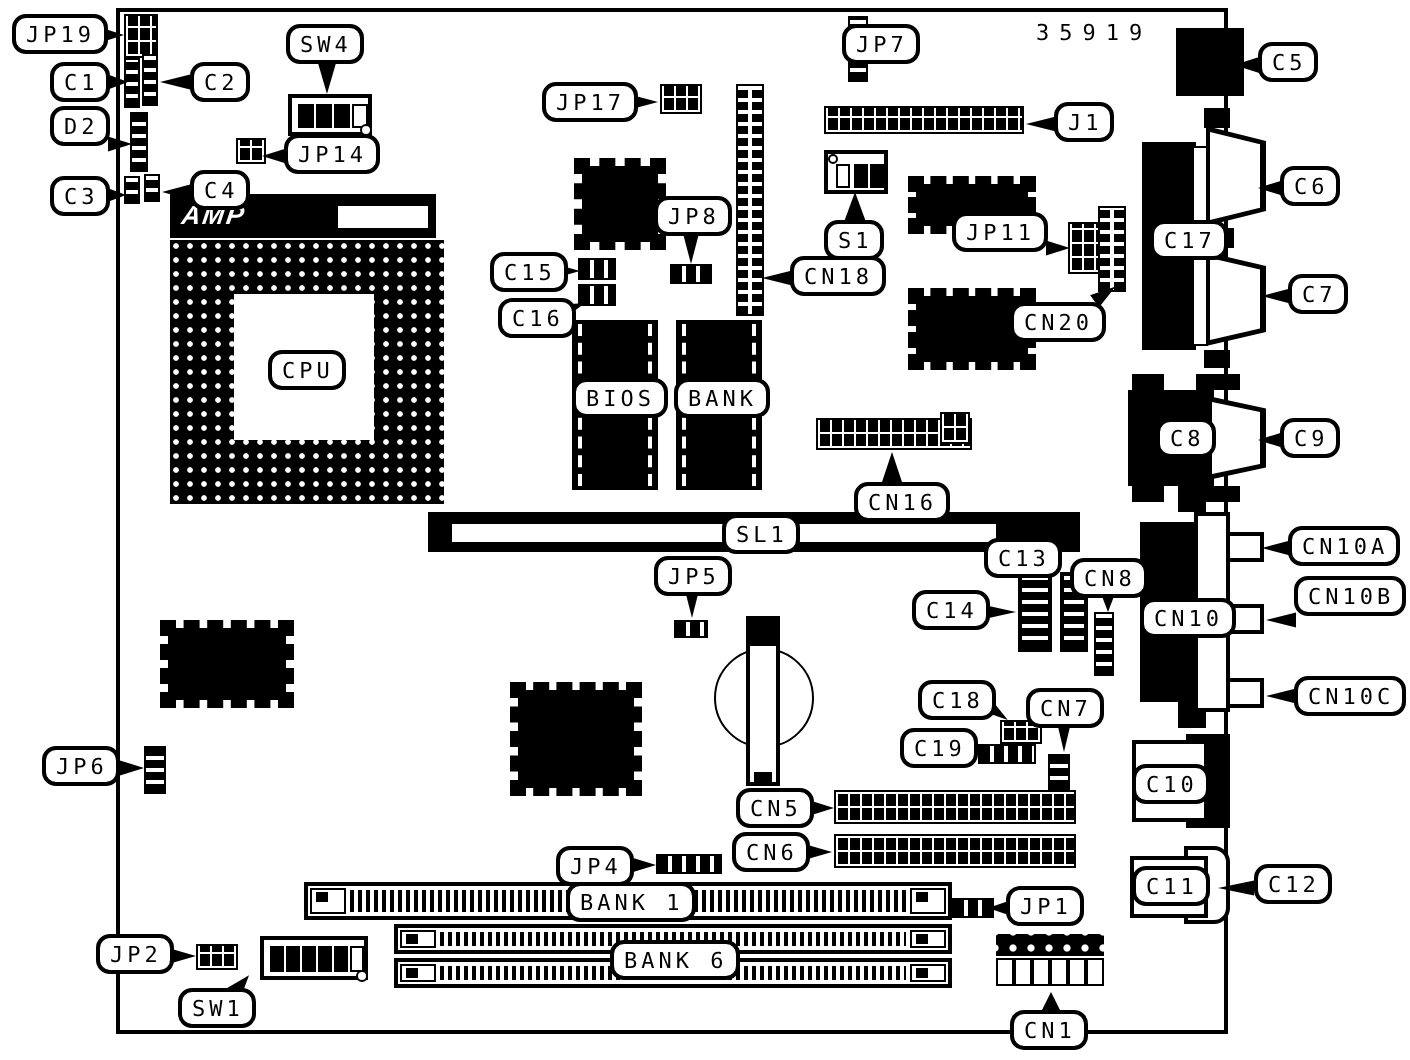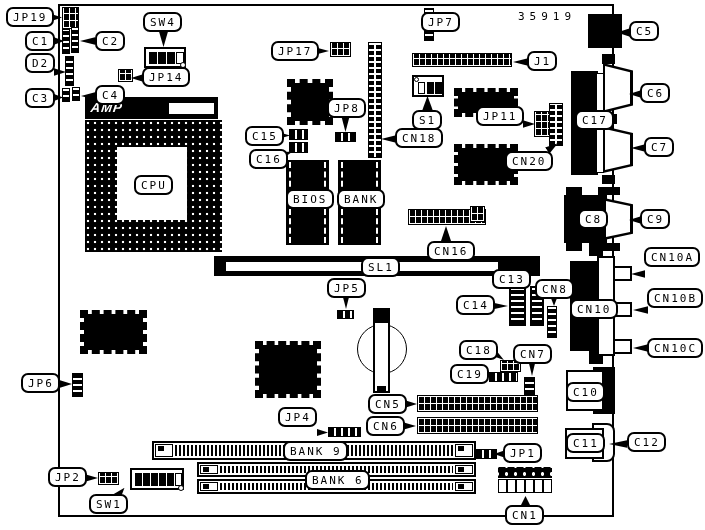--- a/index.html
+++ b/index.html
@@ -285,32 +285,32 @@
   <div class="callout" style="left:337px;top:189px">BANK</div>
   <div class="callout" style="left:427px;top:241px">CN16</div>
   <div class="callout" style="left:361px;top:257px">SL1</div>
   <div class="callout" style="left:492px;top:269px">C13</div>
   <div class="callout" style="left:578px;top:209px">C8</div>
   <div class="callout" style="left:640px;top:209px">C9</div>
   <div class="callout" style="left:327px;top:278px">JP5</div>
   <div class="callout" style="left:456px;top:295px">C14</div>
   <div class="callout" style="left:535px;top:279px">CN8</div>
   <div class="callout" style="left:570px;top:299px">CN10</div>
-  <div class="callout" style="left:644px;top:247px">CN10A</div>
+  <div class="callout" style="left:644px;top:263px">CN10A</div>
   <div class="callout" style="left:647px;top:288px">CN10B</div>
   <div class="callout" style="left:647px;top:338px">CN10C</div>
   <div class="callout" style="left:459px;top:340px">C18</div>
   <div class="callout" style="left:450px;top:364px">C19</div>
   <div class="callout" style="left:513px;top:344px">CN7</div>
   <div class="callout" style="left:21px;top:373px">JP6</div>
   <div class="callout" style="left:566px;top:382px">C10</div>
   <div class="callout" style="left:368px;top:394px">CN5</div>
   <div class="callout" style="left:366px;top:416px">CN6</div>
-  <div class="callout" style="left:278px;top:407px">JP4</div>
-  <div class="callout" style="left:283px;top:441px">BANK 9</div>
+  <div class="callout" style="left:278px;top:423px">JP4</div>
+  <div class="callout" style="left:283px;top:441px">BANK 1</div>
   <div class="callout" style="left:305px;top:470px">BANK 6</div>
   <div class="callout" style="left:503px;top:443px">JP1</div>
   <div class="callout" style="left:566px;top:433px">C11</div>
   <div class="callout" style="left:627px;top:432px">C12</div>
   <div class="callout" style="left:48px;top:467px">JP2</div>
   <div class="callout" style="left:89px;top:494px">SW1</div>
   <div class="callout" style="left:505px;top:505px">CN1</div>
 
 </div>
 

